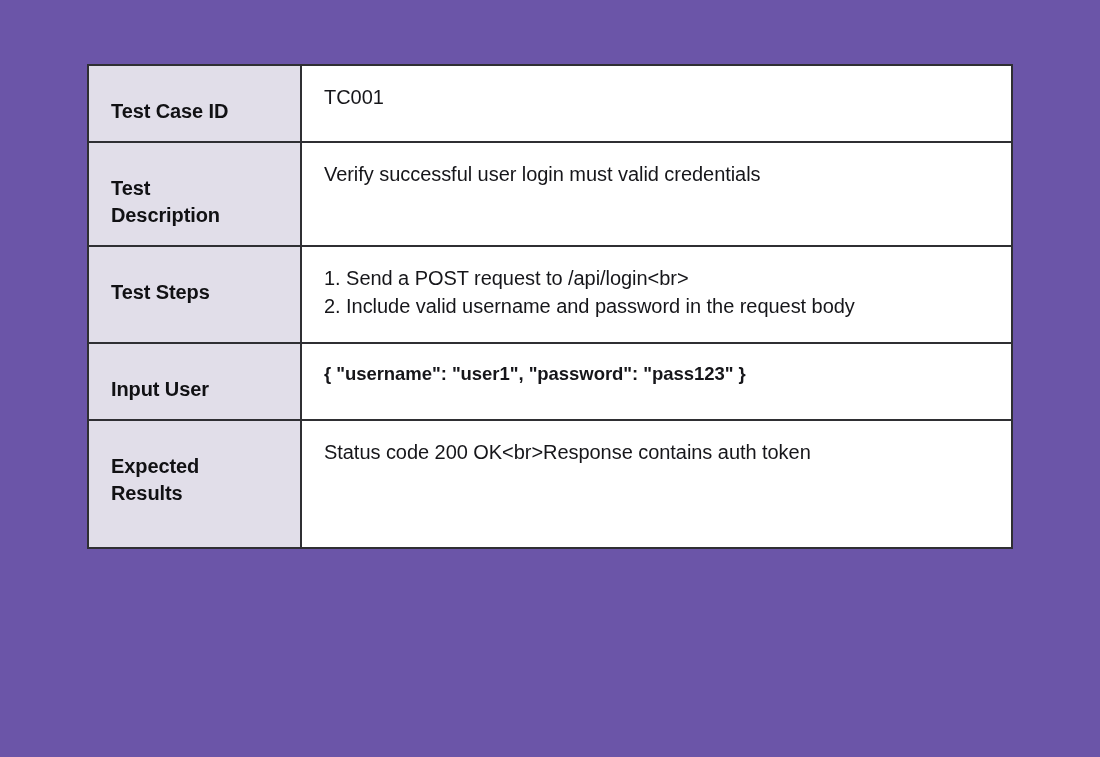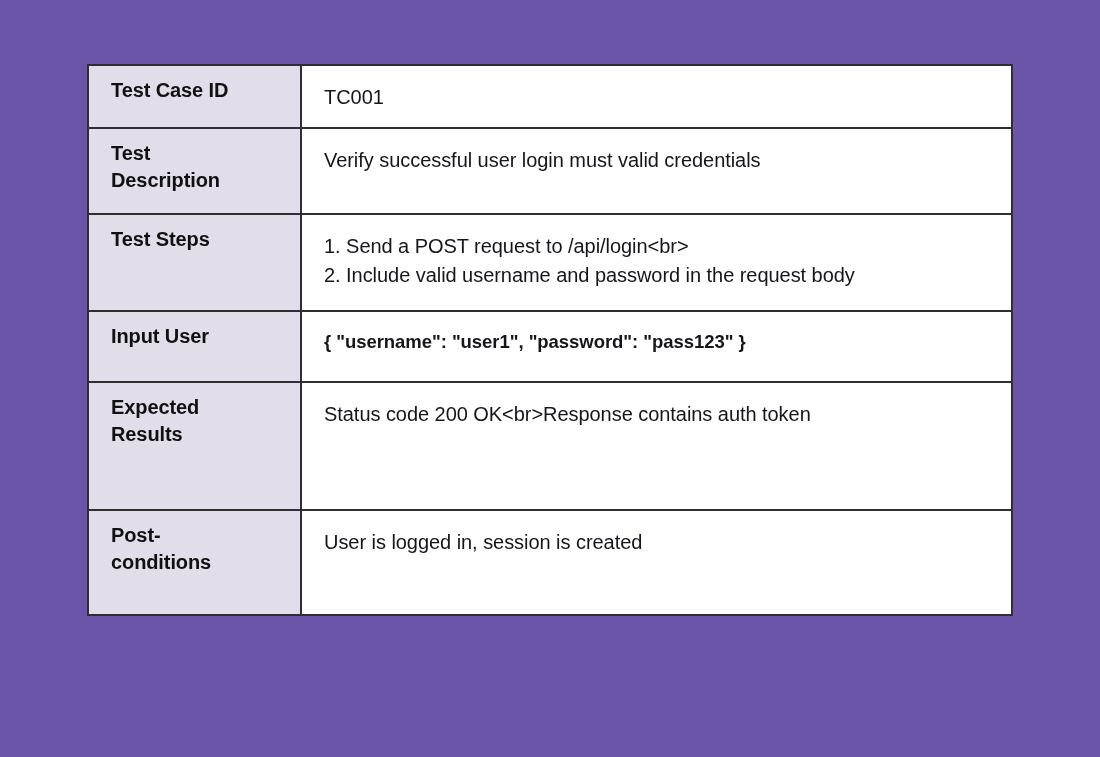--- a/index.html
+++ b/index.html
@@ -40,21 +40,21 @@
   }
 
   .label-cell {
     width: 213px;
     background: #e1dee9;
     font-size: 20px;
     font-weight: bold;
     color: #111114;
     line-height: 1.35;
     letter-spacing: -0.1px;
-    padding: 11px 14px 16px 22px;
+    padding: 32px 14px 16px 22px;
     white-space: pre-line;
   }
 
   .value-cell {
     background: #ffffff;
     font-size: 20px;
     font-weight: normal;
     color: #16161a;
     line-height: 1.42;
     letter-spacing: -0.05px;
@@ -106,22 +106,17 @@
         <td class="label-cell">Input User</td>
         <td class="value-cell bold-value">{ "username": "user1", "password": "pass123" }</td>
       </tr>
 
       <tr class="row-5">
         <td class="label-cell">Expected
 Results</td>
         <td class="value-cell">Status code 200 OK&lt;br&gt;Response contains auth token</td>
       </tr>
 
-      <tr class="row-6">
-        <td class="label-cell">Post-
-conditions</td>
-        <td class="value-cell">User is logged in, session is created</td>
-      </tr>
 
     </tbody>
   </table>
 
 </div>
 
 </body></html>

